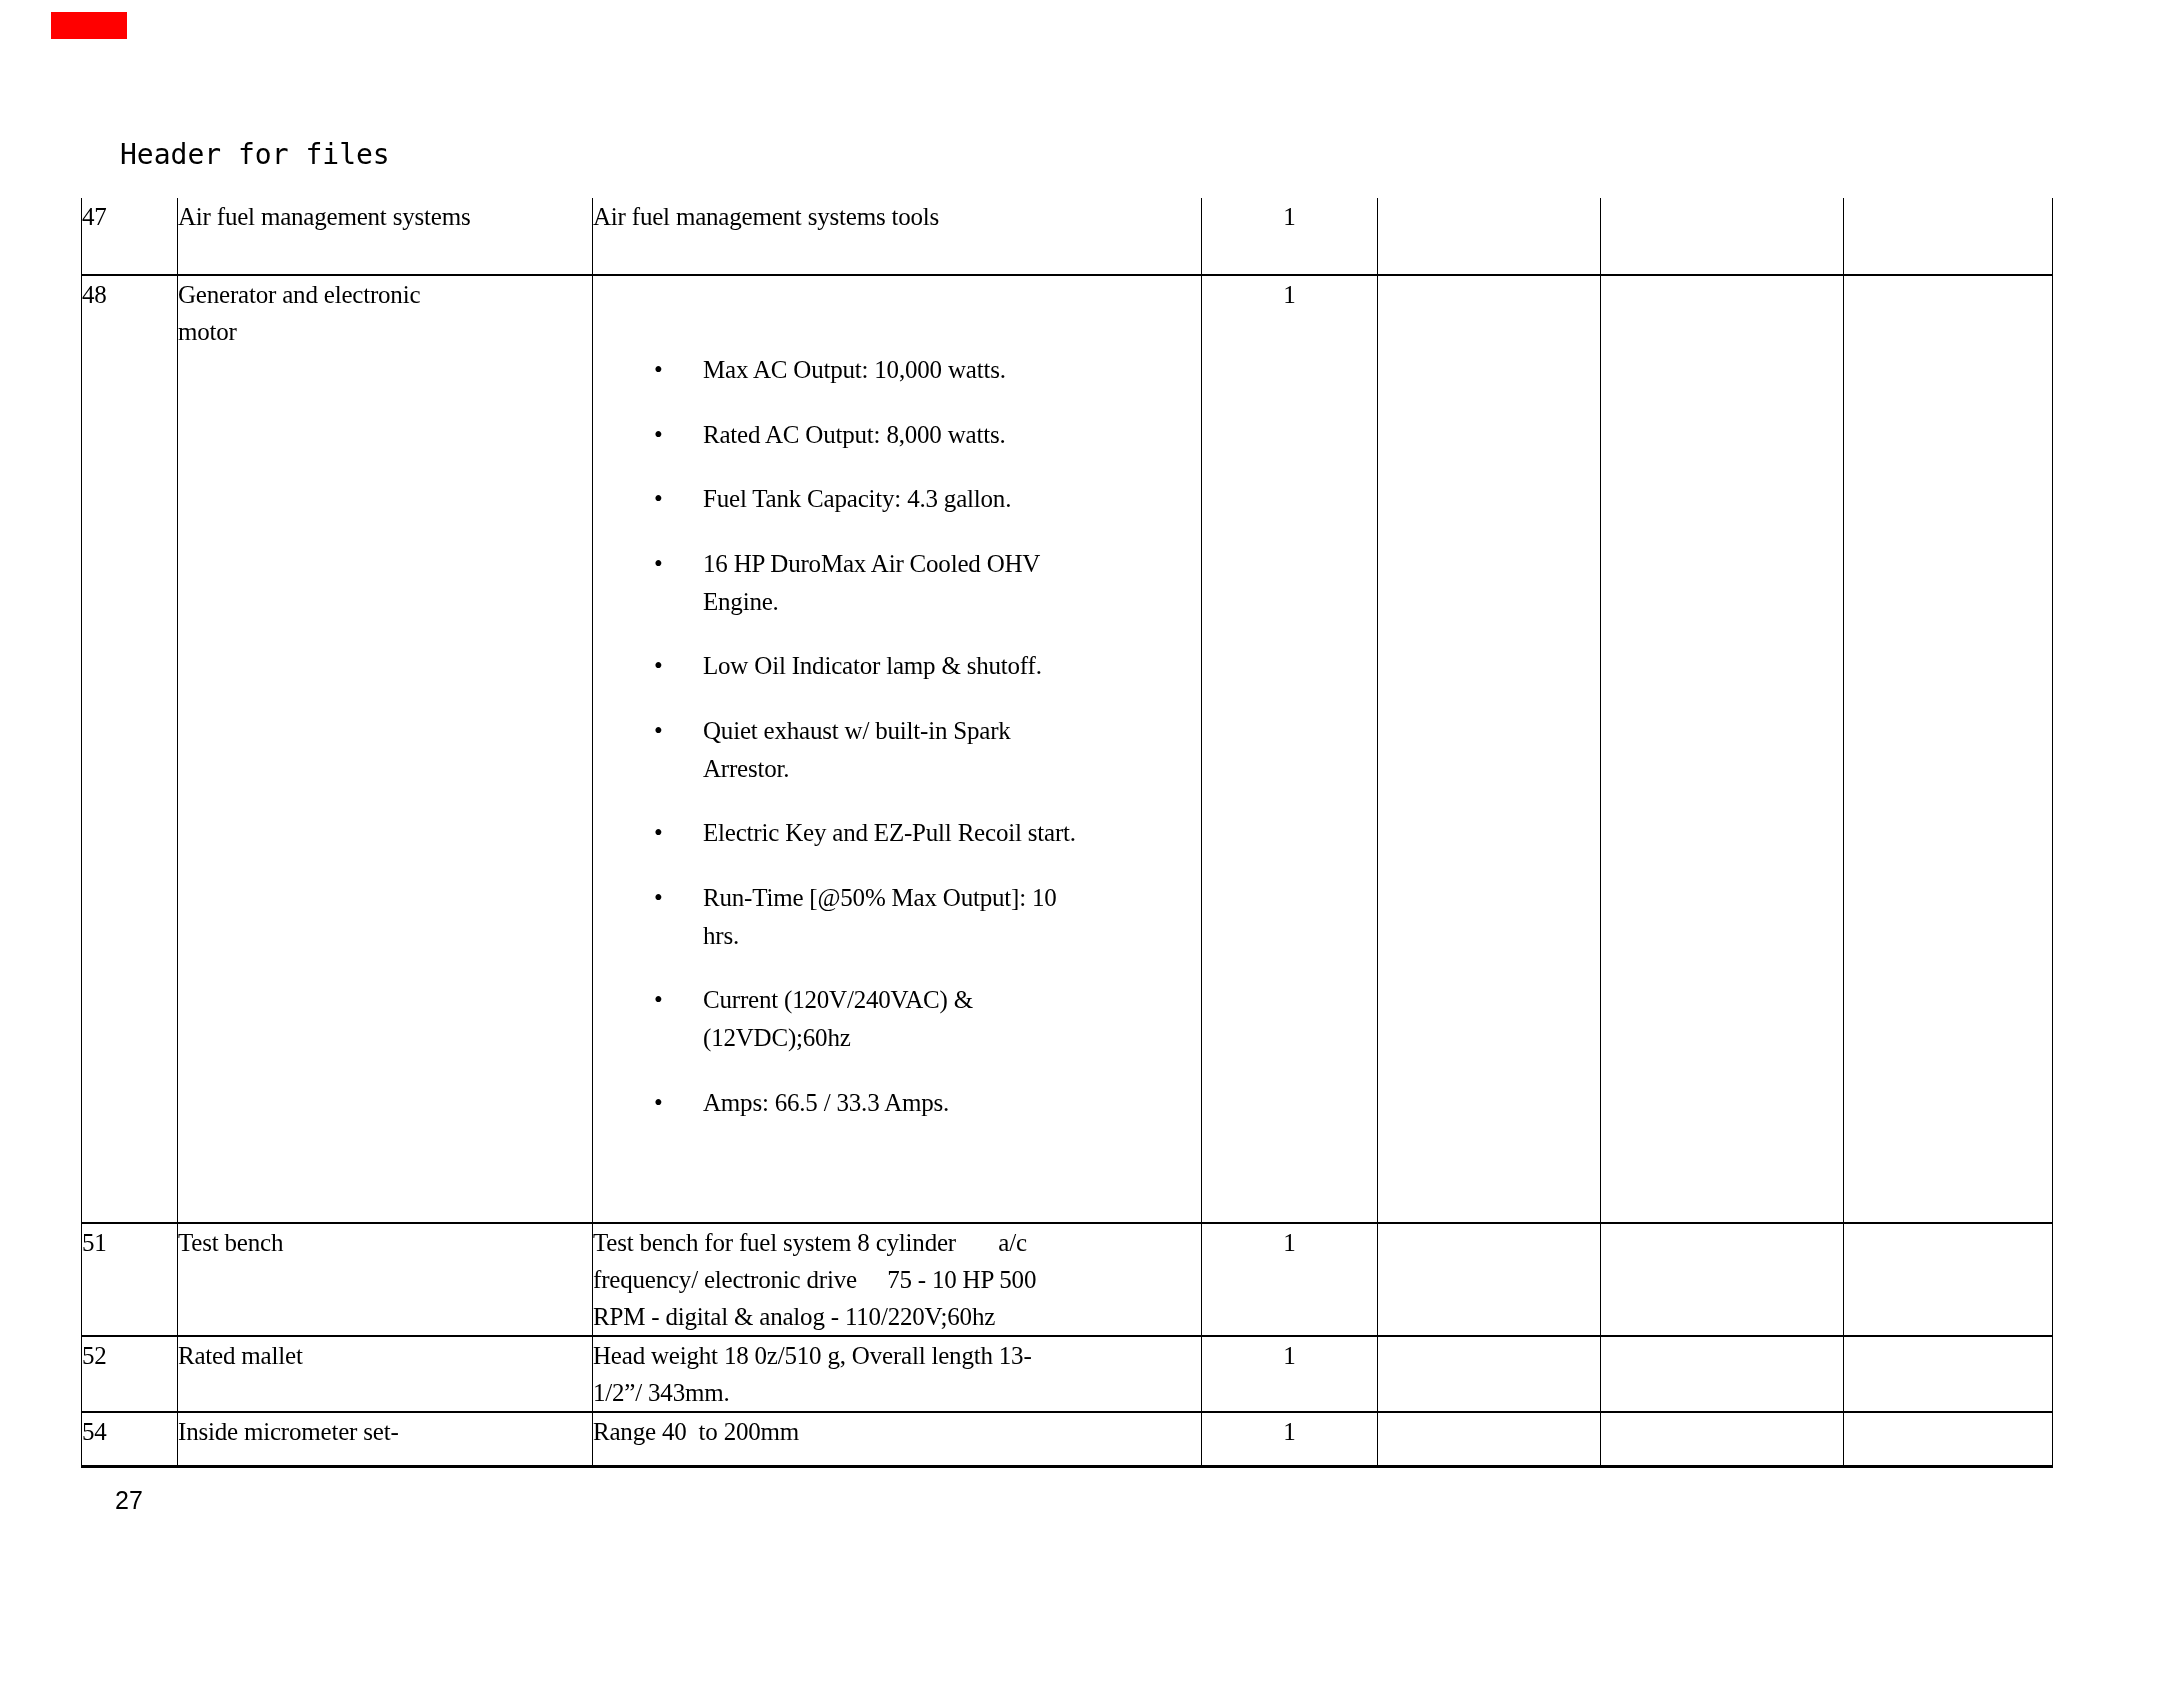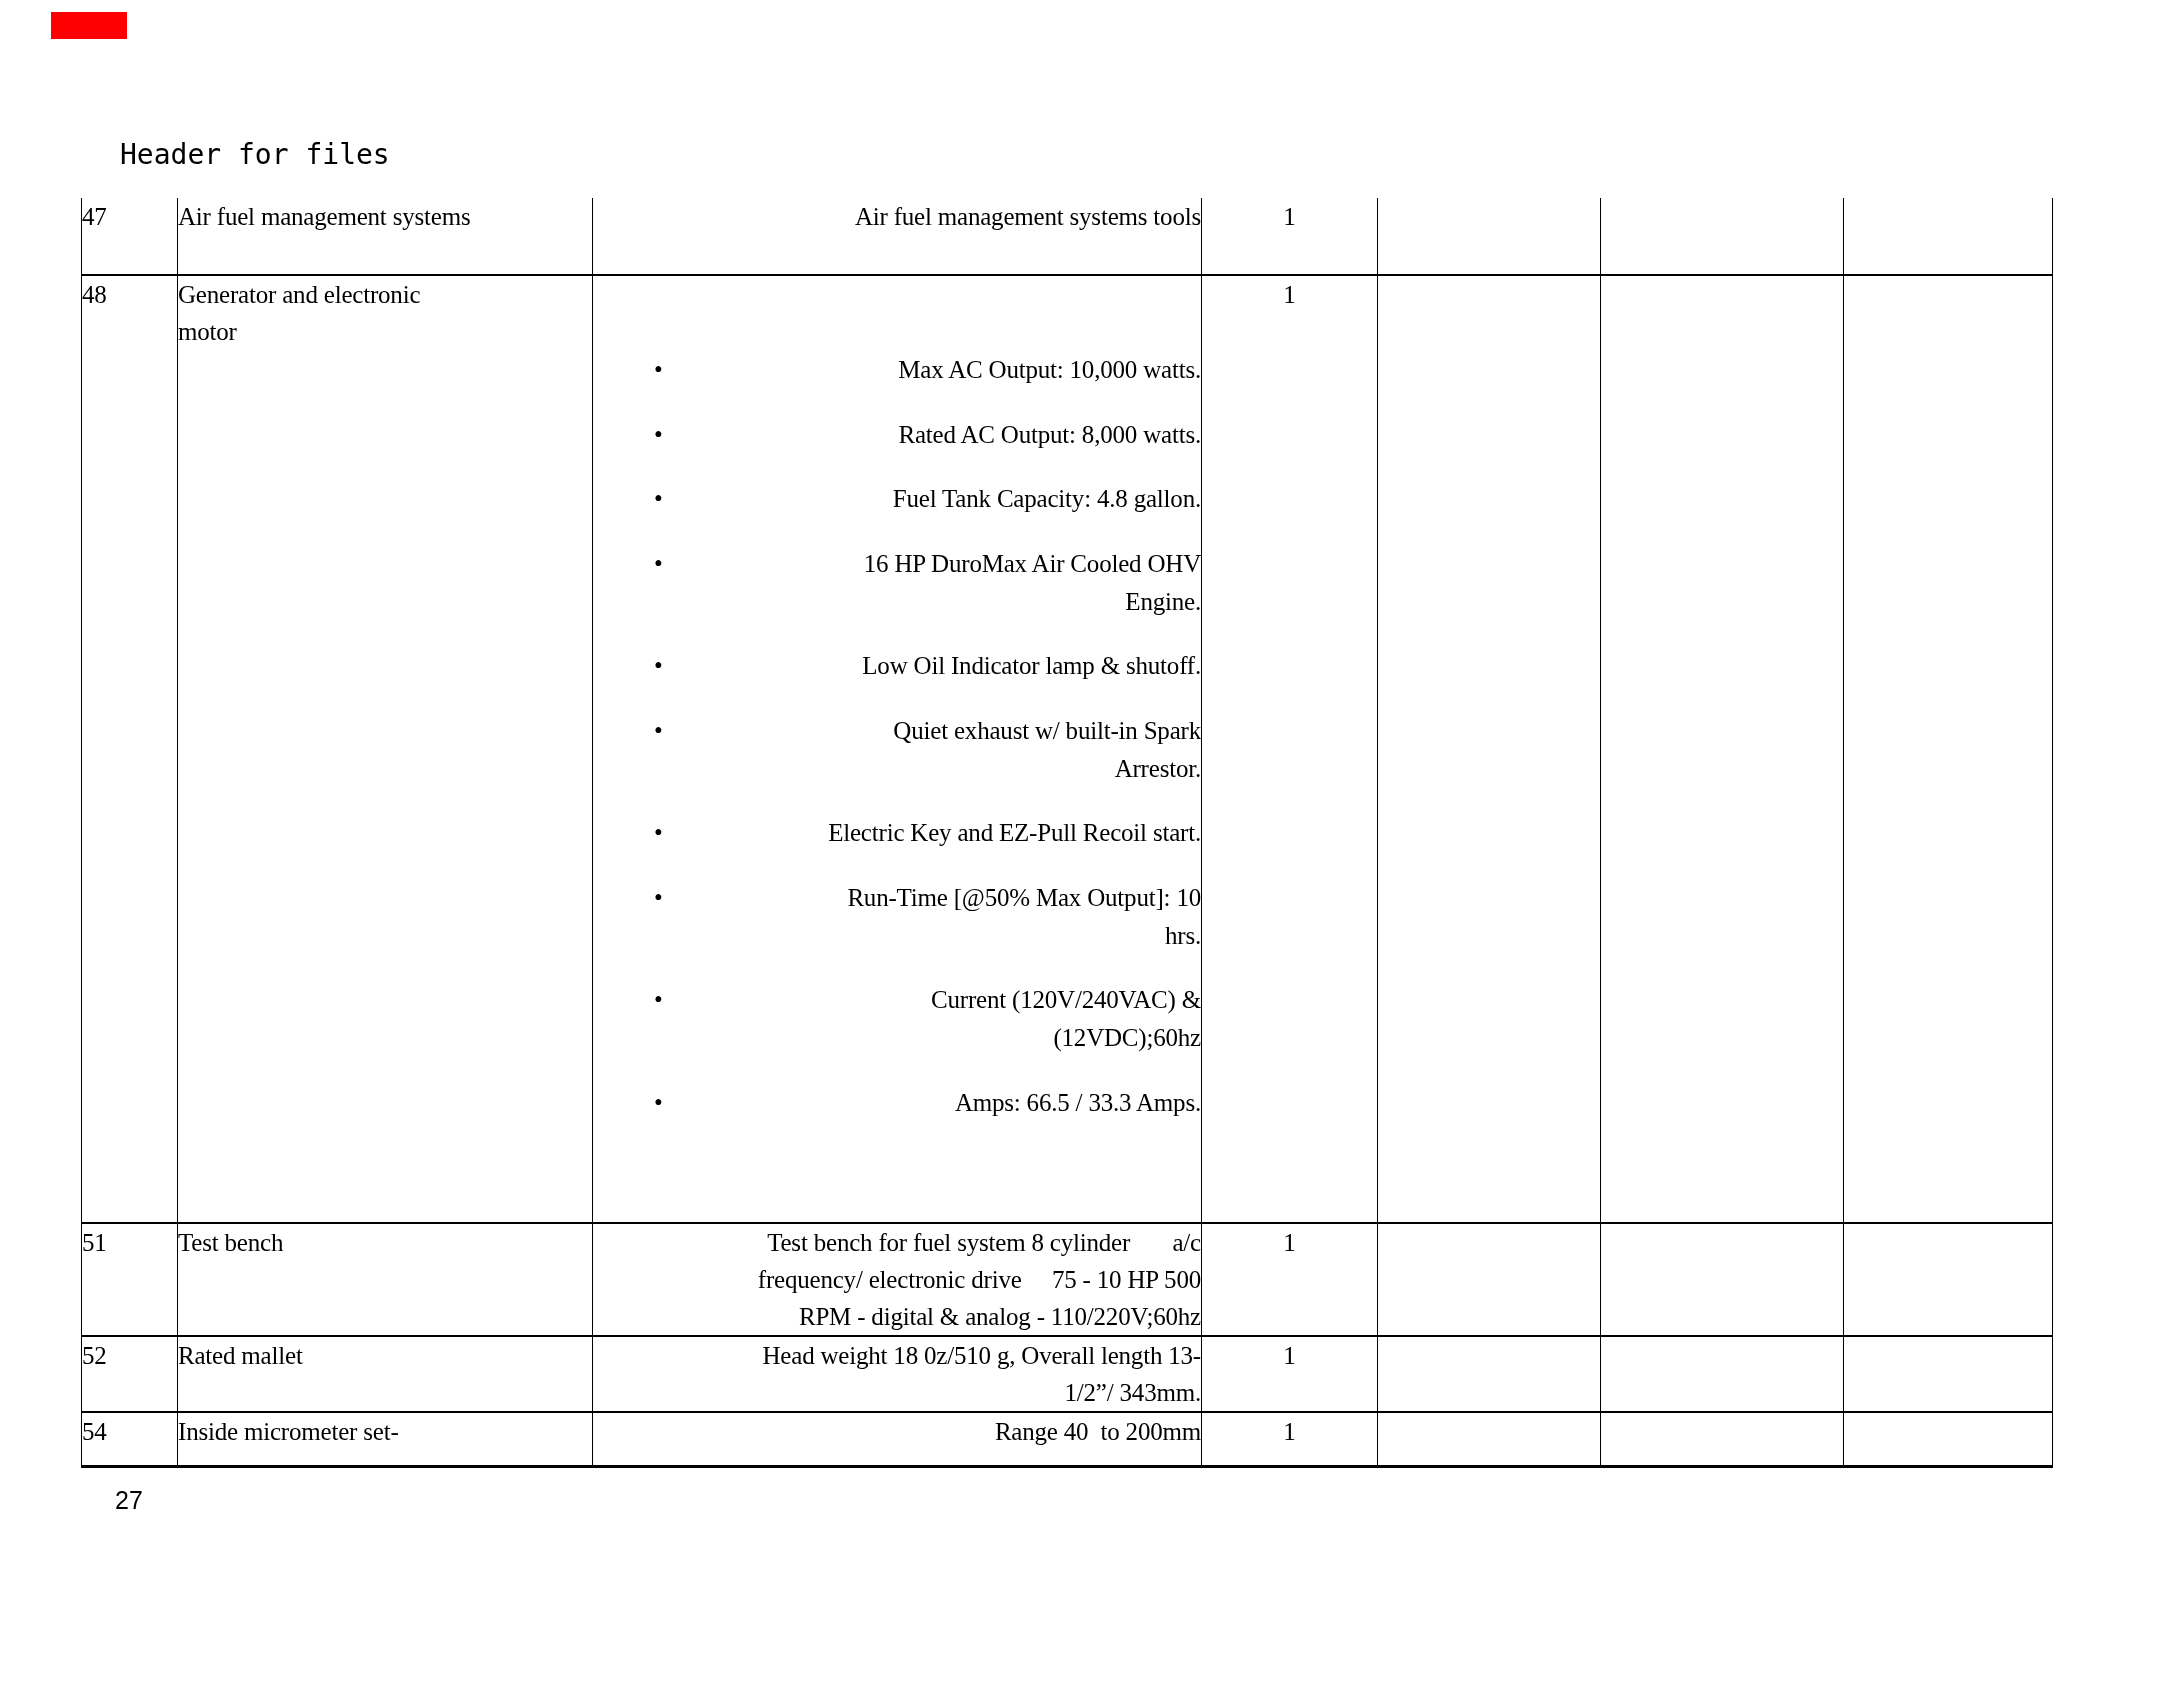--- a/index.html
+++ b/index.html
@@ -53,21 +53,21 @@
     vertical-align: top;
     font-size: 25px;
     line-height: 37px;
     letter-spacing: -0.2px;
     overflow: hidden;
   }
   table.items tr.first td { border-top: none; }
   table.items tr.last td { border-bottom: 3.3px solid #000; }
   td.c1 { padding: 6.6px 0 0 13.2px; }
   td.c2 { padding: 6.6px 6.6px 0 13.2px; white-space: pre-wrap; }
-  td.c3 { vertical-align: middle; padding: 0 6.6px 0 10.6px; white-space: pre-wrap; line-height: 38px; text-align: right; }
+  td.c3 { vertical-align: middle; padding: 0 6.6px 0 10.6px; white-space: pre-wrap; line-height: 38px; }
   td.c3.top { vertical-align: top; padding-top: 1px; }
   td.c3.tight { line-height: 37px; }
   td.c4 { text-align: center; padding-top: 6.6px; }
   .bullet {
     position: relative;
     padding-left: 110px;
     margin-bottom: 26.5px;
     line-height: 38px;
     white-space: pre-wrap;
   }
@@ -103,21 +103,21 @@
       <td class="c4" style="width:175px;">1</td>
       <td style="width:222px;"></td>
       <td style="width:242px;"></td>
       <td style="width:208px;"></td>
     </tr>
     <tr style="height:796px;">
       <td class="c1">48</td>
       <td class="c2">Generator and electronic
 motor</td>
       <td class="c3 top">
-        <div><div class="bullet">Max AC Output: 10,000 watts.</div><div class="bullet">Rated AC Output: 8,000 watts.</div><div class="bullet">Fuel Tank Capacity: 4.8 gallon.</div><div class="bullet">16 HP DuroMax Air Cooled OHV
+        <div><div class="bullet">Max AC Output: 10,000 watts.</div><div class="bullet">Rated AC Output: 8,000 watts.</div><div class="bullet">Fuel Tank Capacity: 4.3 gallon.</div><div class="bullet">16 HP DuroMax Air Cooled OHV
 Engine.</div><div class="bullet">Low Oil Indicator lamp &amp; shutoff.</div><div class="bullet">Quiet exhaust w/ built-in Spark
 Arrestor.</div><div class="bullet">Electric Key and EZ-Pull Recoil start.</div><div class="bullet">Run-Time [@50% Max Output]: 10
 hrs.</div><div class="bullet">Current (120V/240VAC) &amp;
 (12VDC);60hz</div><div class="bullet">Amps: 66.5 / 33.3 Amps.</div></div>
       </td>
       <td class="c4">1</td>
       <td></td>
       <td></td>
       <td></td>
     </tr>

